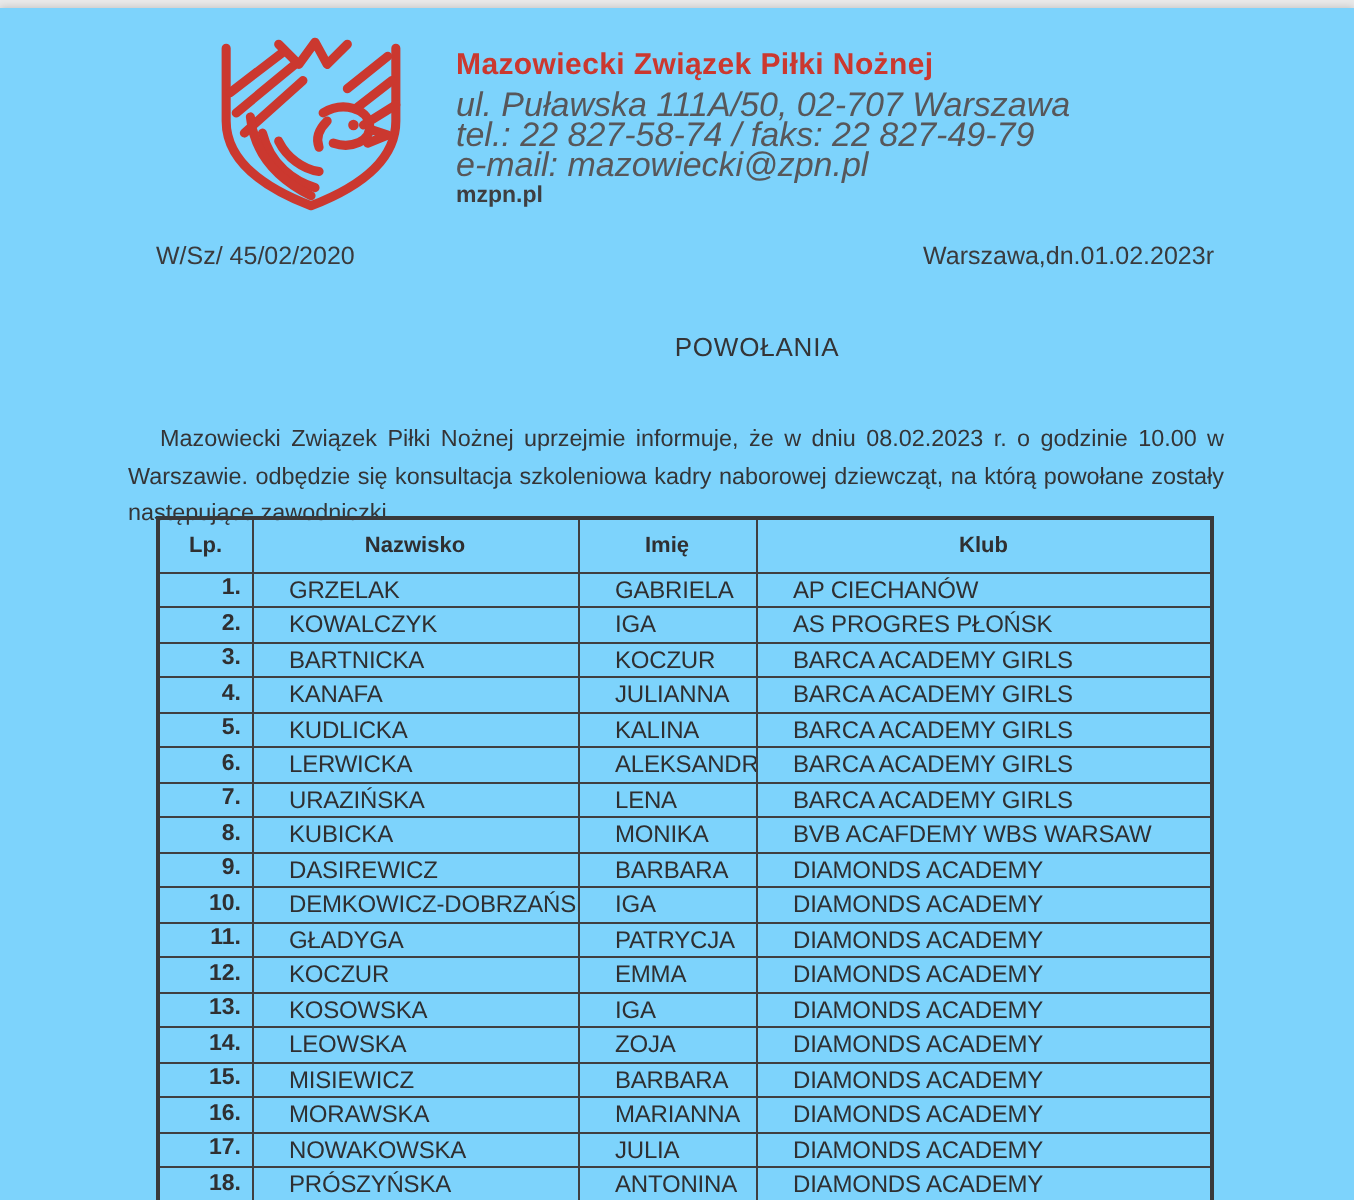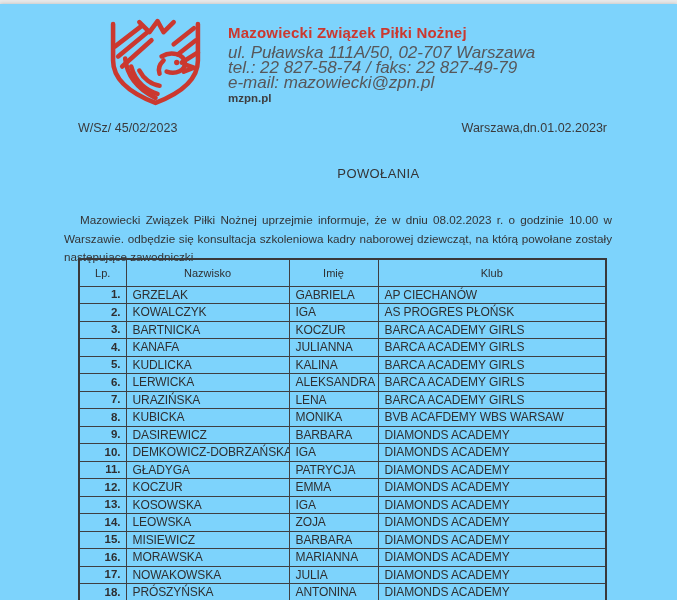--- a/index.html
+++ b/index.html
@@ -43,25 +43,25 @@
     width:527px;table-layout:fixed;
     border-collapse:collapse;
   }
   .players th,.players td{
     border:1.5px solid #3f3f41;
     overflow:hidden;white-space:nowrap;
     padding:0;
   }
   .players{border:2px solid #39393b;}
   .players thead tr{height:27px;}
-  .players th{font-size:11px;font-weight:normal;color:#2f2f31;text-align:center;vertical-align:middle;}
+  .players th{font-size:11px;font-weight:bold;color:#2f2f31;text-align:center;vertical-align:middle;}
   .players tbody tr{height:17.5px;}
   .players td{font-size:12px;color:#2f2f31;vertical-align:middle;line-height:1;}
   td.c-lp{text-align:right;padding-right:5px;font-weight:bold;font-size:11.5px;}
-  td.c-nazwisko,td.c-imie,td.c-klub{text-align:left;padding-left:6px;letter-spacing:-.1px;}
+  td.c-nazwisko,td.c-imie,td.c-klub{text-align:left;padding-left:18px;letter-spacing:-.1px;}
   tr.partial{height:12px;}
 </style>
 </head>
 <body>
 
 <div class="page">
 
   <svg class="logo" viewBox="0 0 100 92" aria-hidden="true">
     <g fill="none" stroke="#cb382f" stroke-width="4.5" stroke-linecap="round" stroke-linejoin="round">
       <path d="M8 8 L8 44 C8 62 24 76 50 86 C76 76 92 62 92 44 L92 8"></path>
@@ -84,21 +84,21 @@
 
   <div class="org-block">
     <div class="org-name">Mazowiecki Związek Piłki Nożnej</div>
     <div class="org-line">ul. Puławska 111A/50, 02-707 Warszawa</div>
     <div class="org-line">tel.: 22 827-58-74 / faks: 22 827-49-79</div>
     <div class="org-line">e-mail: mazowiecki@zpn.pl</div>
     <div class="org-site">mzpn.pl</div>
   </div>
 
   <div class="ref-row">
-    <span>W/Sz/ 45/02/2023</span>
+    <span>W/Sz/ 45/02/2020</span>
     <span>Warszawa,dn.01.02.2023r</span>
   </div>
 
   <div class="doc-title">POWOŁANIA</div>
 
   <p class="intro">Mazowiecki Związek Piłki Nożnej uprzejmie informuje, że w dniu 08.02.2023 r. o godzinie 10.00 w Warszawie. odbędzie się konsultacja szkoleniowa kadry naborowej dziewcząt, na którą powołane zostały następujące zawodniczki</p>
 
   <table class="players">
     <colgroup>
       <col style="width:47px">

